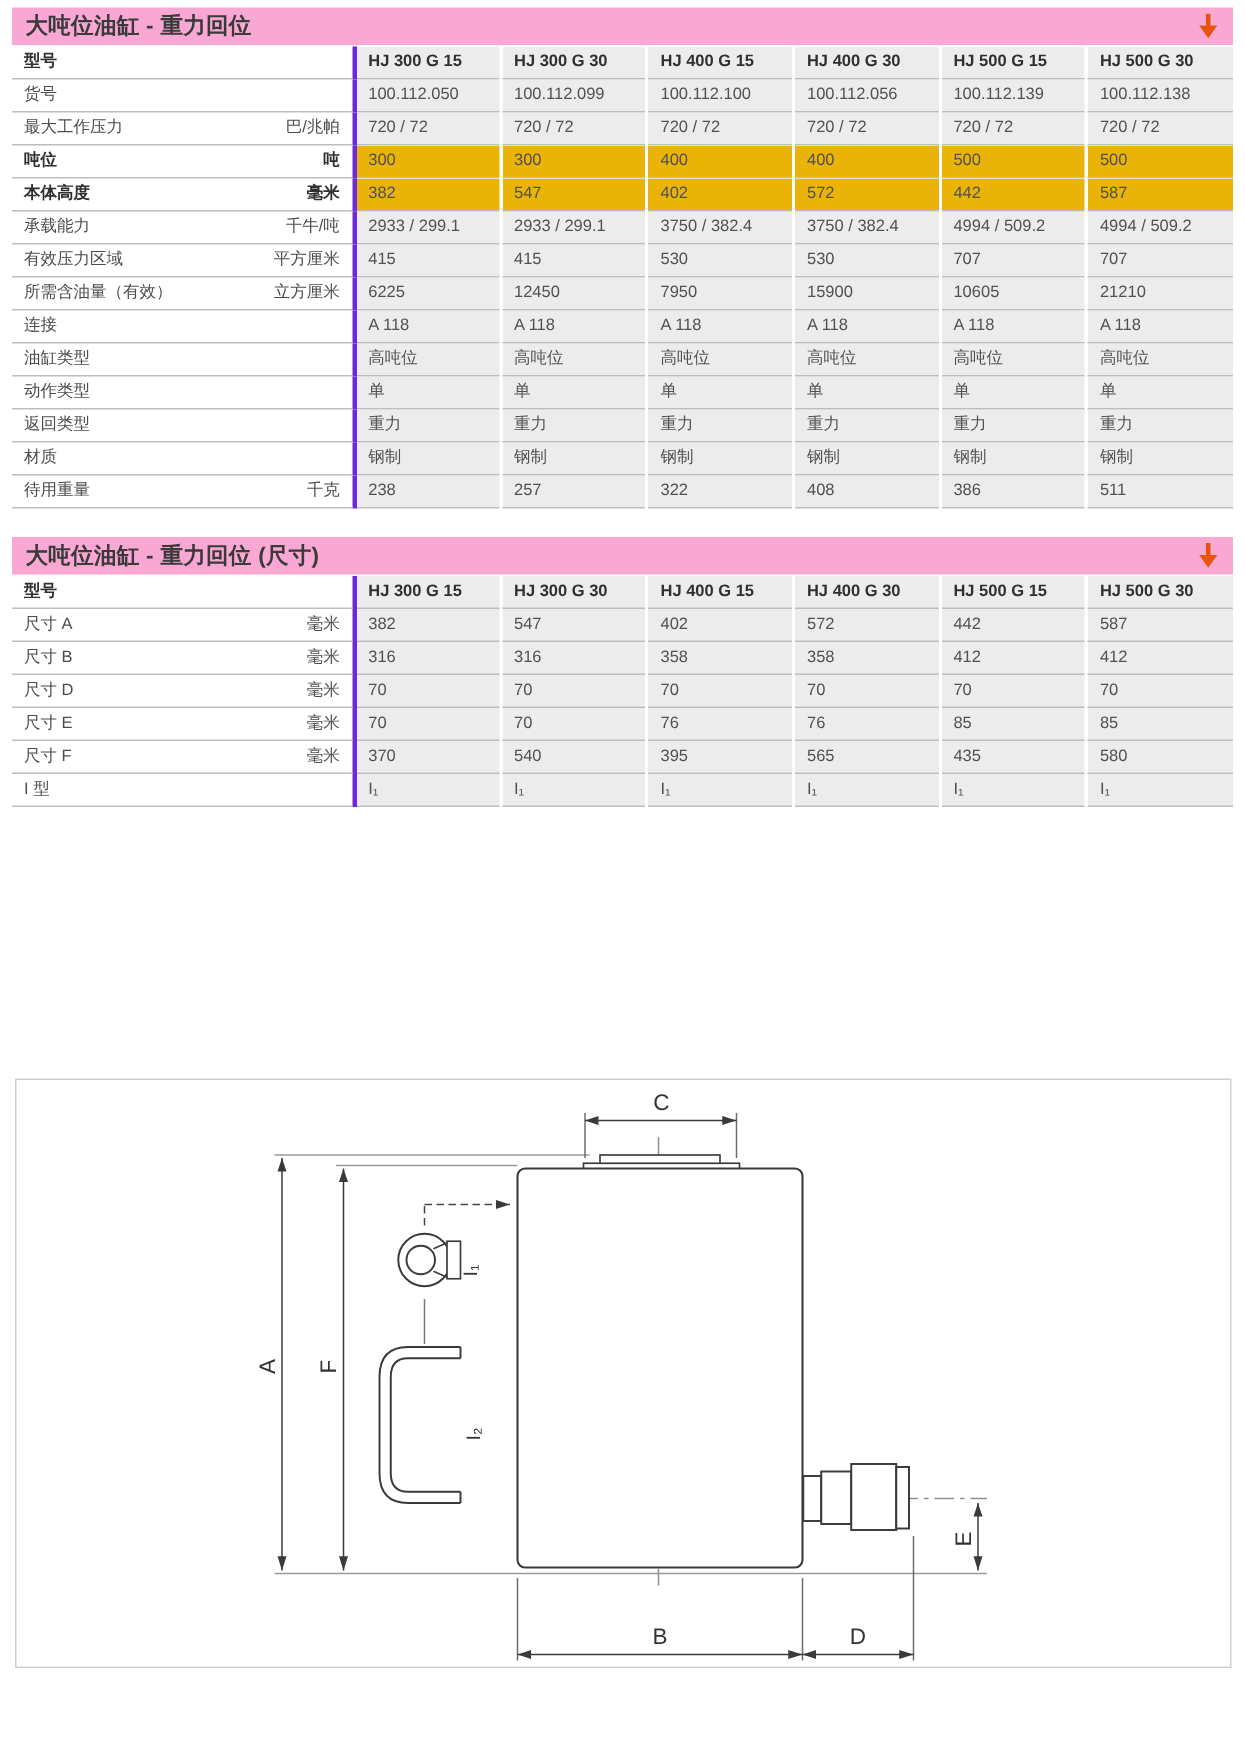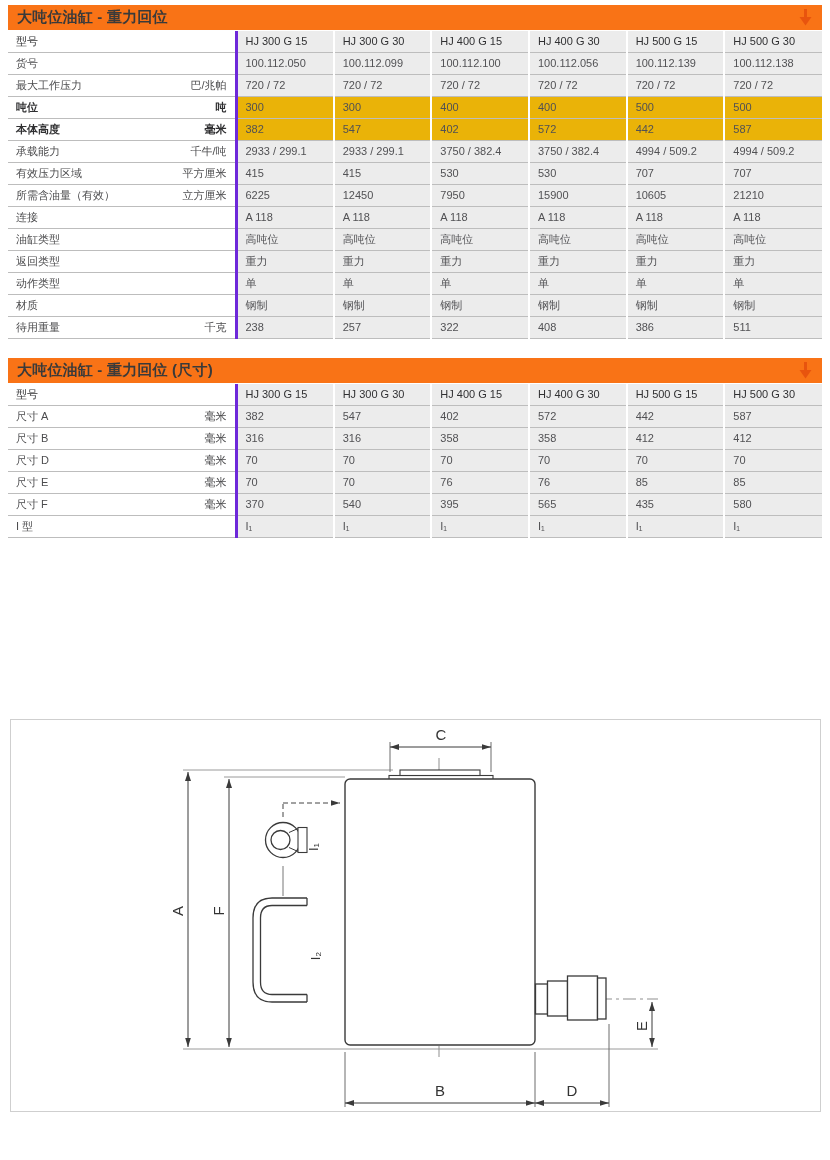--- a/index.html
+++ b/index.html
@@ -1,26 +1,26 @@
 <!DOCTYPE html>
 <html><head>
 <meta charset="utf-8">
 <style>
   html,body{margin:0;padding:0;background:#fff;}
   .page{position:relative;width:830px;height:1160px;background:#fff;
         font-family:"Liberation Sans","DejaVu Sans",sans-serif;overflow:hidden;}
   .tsection{margin:5px 8px 0 8px;}
   .tsection.second{margin-top:19px;}
   .title-bar{display:flex;align-items:center;justify-content:space-between;
-             background:#f97316;padding:3px 9px 4px 9px;height:18px;}
+             background:#f9a8d4;padding:3px 9px 4px 9px;height:18px;}
   .title{font-size:15px;font-weight:700;color:#3a3a3a;letter-spacing:.2px;}
   table{width:100%;border-collapse:collapse;table-layout:fixed;margin-top:1px;}
   td{font-size:11px;color:#515154;padding:4px 8px;height:13px;line-height:13px;
      border-bottom:1px solid #bdbdbd;white-space:nowrap;overflow:hidden;vertical-align:middle;}
-  tr.hdr td{font-weight:400;color:#303032;}
+  tr.hdr td{font-weight:700;color:#303032;}
   td.lbl{color:#4c4c4e;}
   td.lbl .u{float:right;}
   td.dc{background:#ececec;border-left:2px solid #fff;}
   td.dc.first{border-left:3px solid #6d28d9;}
   tr.hl td.lbl{font-weight:700;color:#303032;}
   tr.hl td.dc{background:#eab308;}
   .diagram-box{margin:181px 9px 0 10px;width:809px;height:391px;border:1px solid #cfcfcf;
                background:#fff;box-sizing:content-box;}
   .diagram-box svg{display:block;}
   svg text{font-family:"Liberation Sans","DejaVu Sans",sans-serif;fill:#333;}
@@ -128,36 +128,36 @@
           <tr>
             <td class="lbl"><span class="l">油缸类型</span><span class="u"></span></td>
             <td class="dc first">高吨位</td>
             <td class="dc">高吨位</td>
             <td class="dc">高吨位</td>
             <td class="dc">高吨位</td>
             <td class="dc">高吨位</td>
             <td class="dc">高吨位</td>
           </tr>
           <tr>
+            <td class="lbl"><span class="l">动作类型</span><span class="u"></span></td>
+            <td class="dc first">单</td>
+            <td class="dc">单</td>
+            <td class="dc">单</td>
+            <td class="dc">单</td>
+            <td class="dc">单</td>
+            <td class="dc">单</td>
+          </tr>
+          <tr>
             <td class="lbl"><span class="l">返回类型</span><span class="u"></span></td>
             <td class="dc first">重力</td>
             <td class="dc">重力</td>
             <td class="dc">重力</td>
             <td class="dc">重力</td>
             <td class="dc">重力</td>
             <td class="dc">重力</td>
-          </tr>
-          <tr>
-            <td class="lbl"><span class="l">动作类型</span><span class="u"></span></td>
-            <td class="dc first">单</td>
-            <td class="dc">单</td>
-            <td class="dc">单</td>
-            <td class="dc">单</td>
-            <td class="dc">单</td>
-            <td class="dc">单</td>
           </tr>
           <tr>
             <td class="lbl"><span class="l">材质</span><span class="u"></span></td>
             <td class="dc first">钢制</td>
             <td class="dc">钢制</td>
             <td class="dc">钢制</td>
             <td class="dc">钢制</td>
             <td class="dc">钢制</td>
             <td class="dc">钢制</td>
           </tr>

